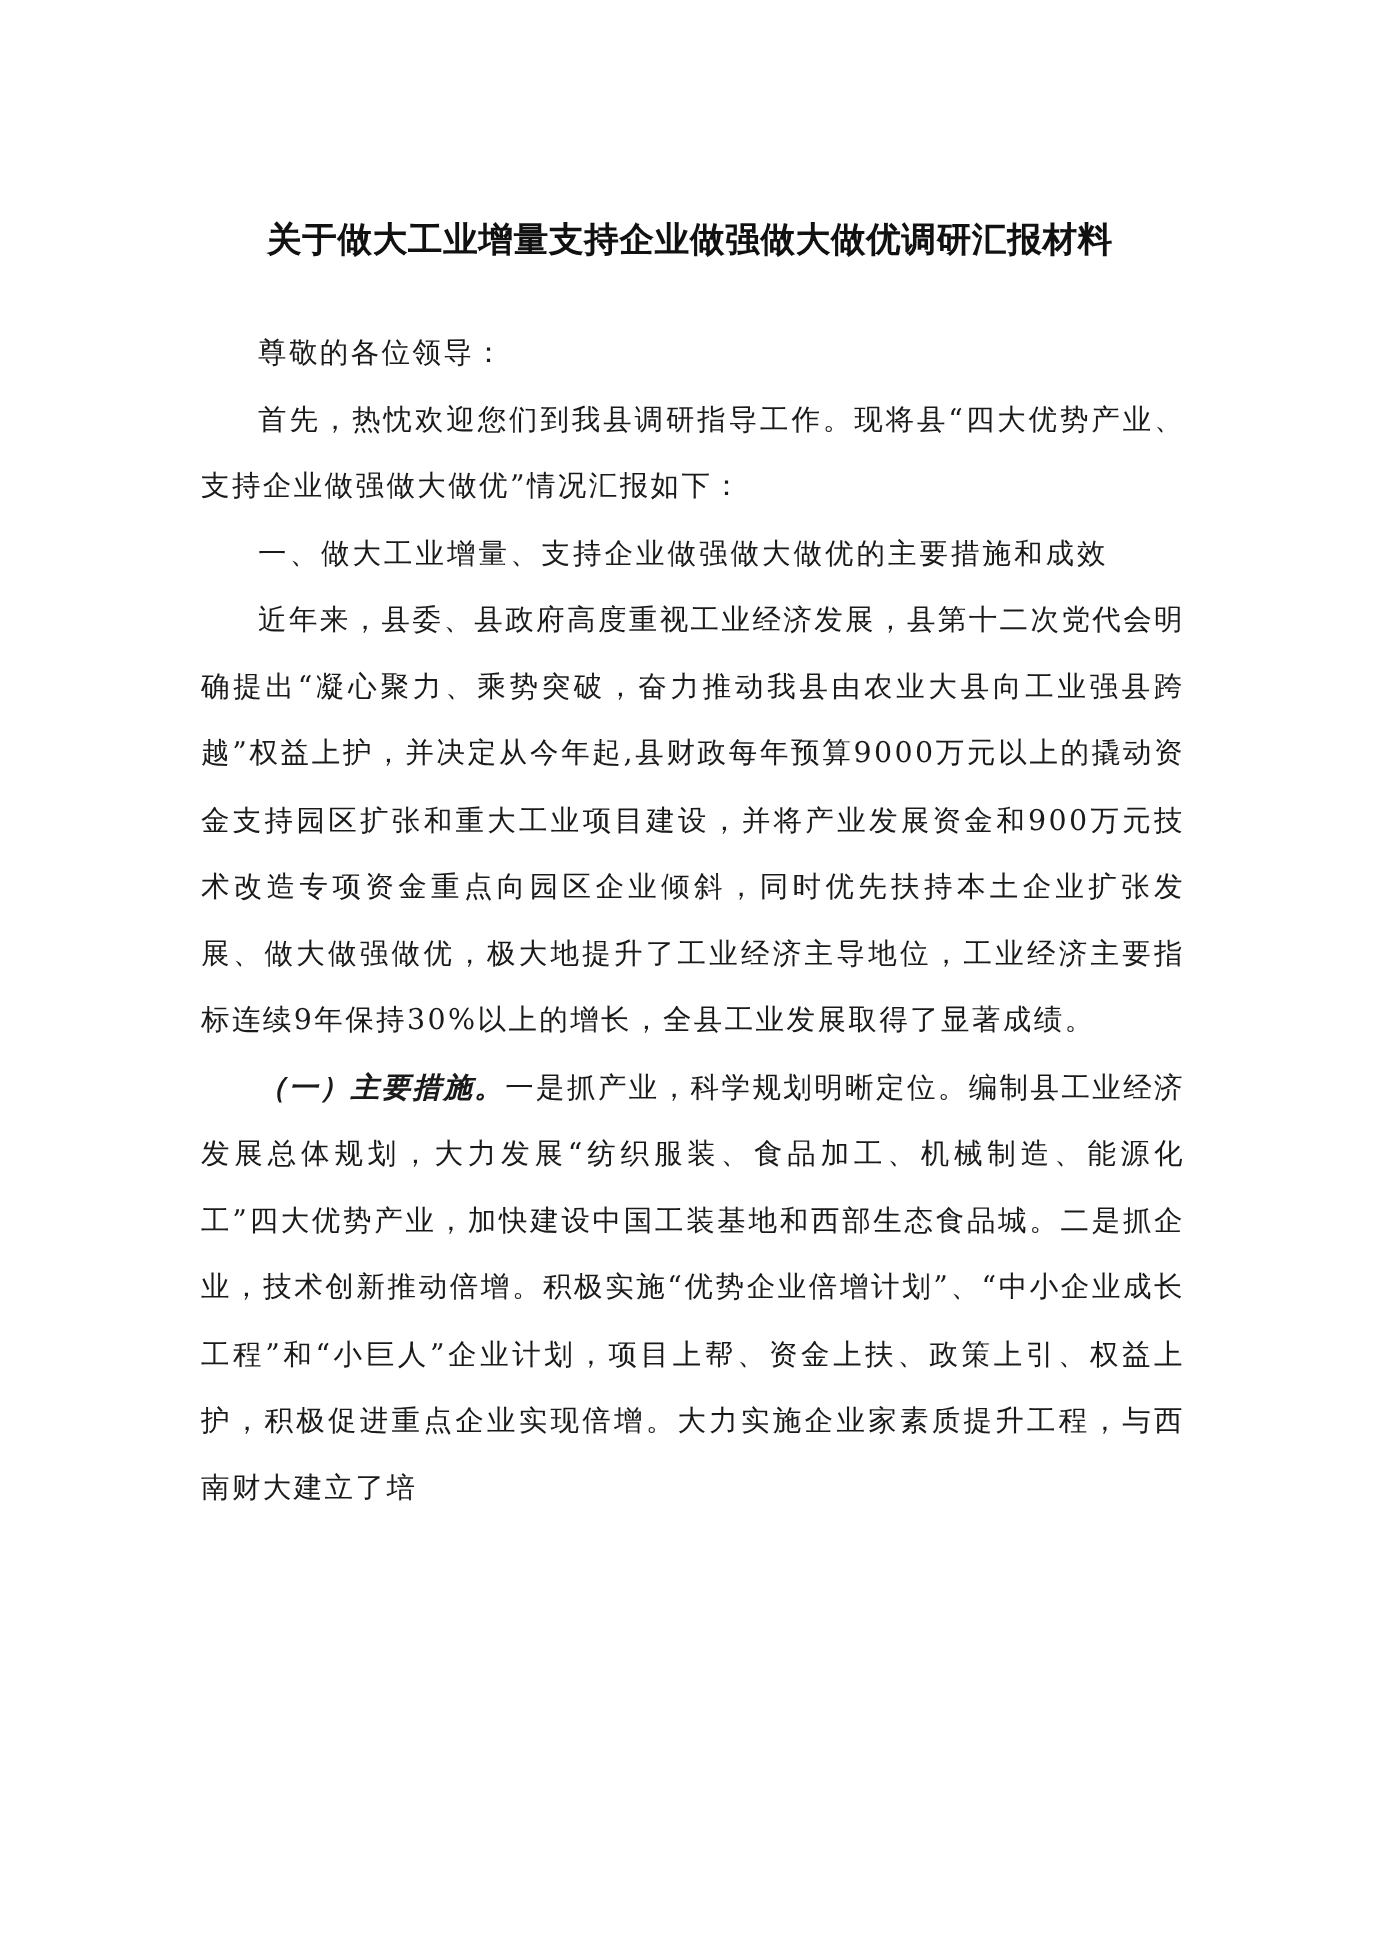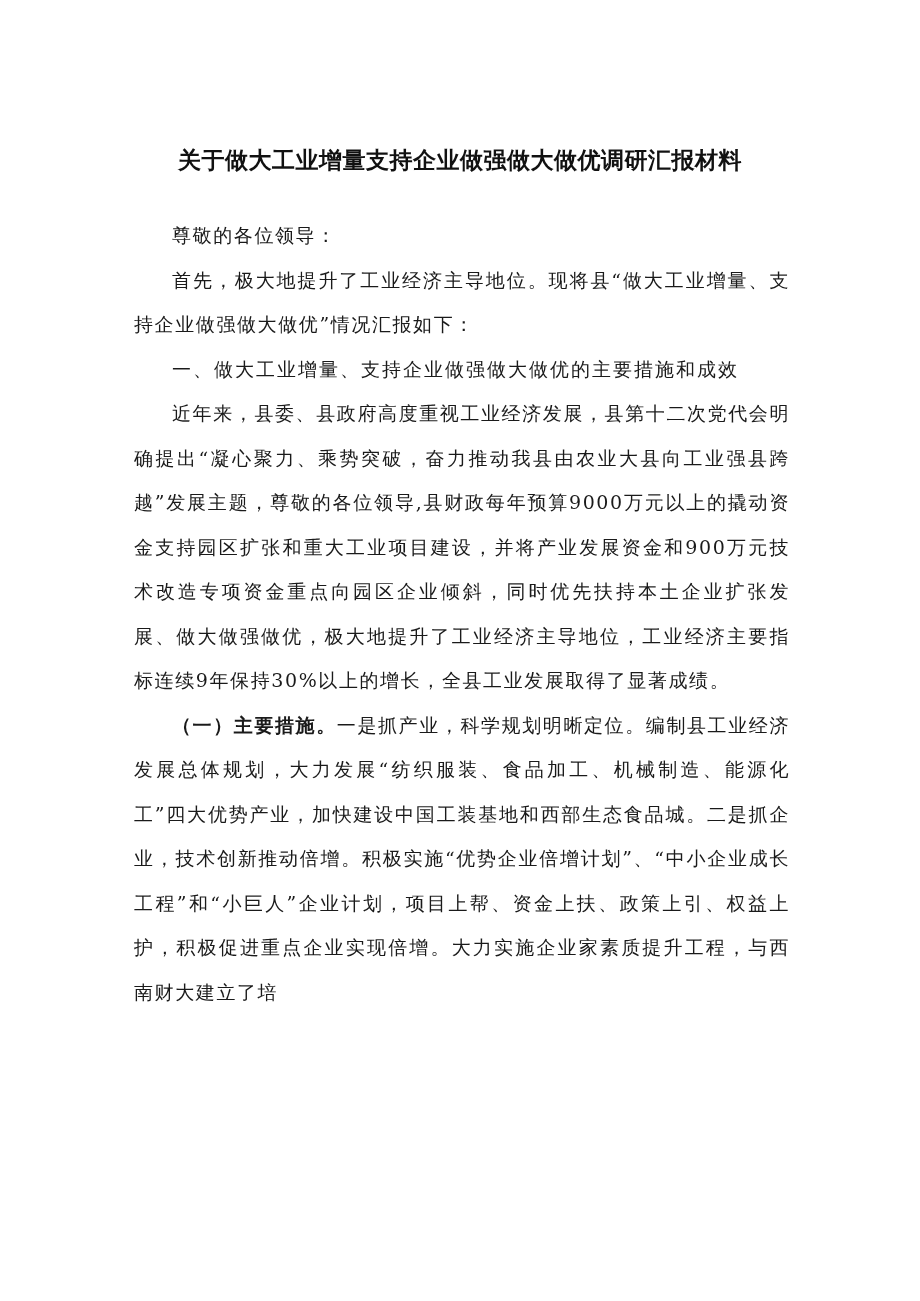--- a/index.html
+++ b/index.html
@@ -22,28 +22,29 @@
   }
   .body p { margin: 0; text-indent: 2em; }
   .heading1 {
     font-weight: normal;
     font-family: "DejaVu Sans", "Liberation Sans", sans-serif;
     letter-spacing: 2px;
   }
   .lead-bold {
     font-weight: bold;
     font-family: "DejaVu Sans", "Liberation Sans", sans-serif;
+    font-style: italic;
   }
 </style>
 </head>
 <body>
 
 <div class="page">
   <div class="title">关于做大工业增量支持企业做强做大做优调研汇报材料</div>
 
   <div class="body">
     <p>尊敬的各位领导：</p>
-    <p>首先，极大地提升了工业经济主导地位。现将县“做大工业增量、支持企业做强做大做优”情况汇报如下：</p>
+    <p>首先，热忱欢迎您们到我县调研指导工作。现将县“四大优势产业、支持企业做强做大做优”情况汇报如下：</p>
     <p class="heading1">一、做大工业增量、支持企业做强做大做优的主要措施和成效</p>
-    <p>近年来，县委、县政府高度重视工业经济发展，县第十二次党代会明确提出“凝心聚力、乘势突破，奋力推动我县由农业大县向工业强县跨越”发展主题，尊敬的各位领导,县财政每年预算9000万元以上的撬动资金支持园区扩张和重大工业项目建设，并将产业发展资金和900万元技术改造专项资金重点向园区企业倾斜，同时优先扶持本土企业扩张发展、做大做强做优，极大地提升了工业经济主导地位，工业经济主要指标连续9年保持30%以上的增长，全县工业发展取得了显著成绩。</p>
+    <p>近年来，县委、县政府高度重视工业经济发展，县第十二次党代会明确提出“凝心聚力、乘势突破，奋力推动我县由农业大县向工业强县跨越”权益上护，并决定从今年起,县财政每年预算9000万元以上的撬动资金支持园区扩张和重大工业项目建设，并将产业发展资金和900万元技术改造专项资金重点向园区企业倾斜，同时优先扶持本土企业扩张发展、做大做强做优，极大地提升了工业经济主导地位，工业经济主要指标连续9年保持30%以上的增长，全县工业发展取得了显著成绩。</p>
     <p><span class="lead-bold">（一）主要措施。</span><span>一是抓产业，科学规划明晰定位。编制县工业经济发展总体规划，大力发展“纺织服装、食品加工、机械制造、能源化工”四大优势产业，加快建设中国工装基地和西部生态食品城。二是抓企业，技术创新推动倍增。积极实施“优势企业倍增计划”、“中小企业成长工程”和“小巨人”企业计划，项目上帮、资金上扶、政策上引、权益上护，积极促进重点企业实现倍增。大力实施企业家素质提升工程，与西南财大建立了培</span></p>
   </div>
 </div>
 
 </body></html>

